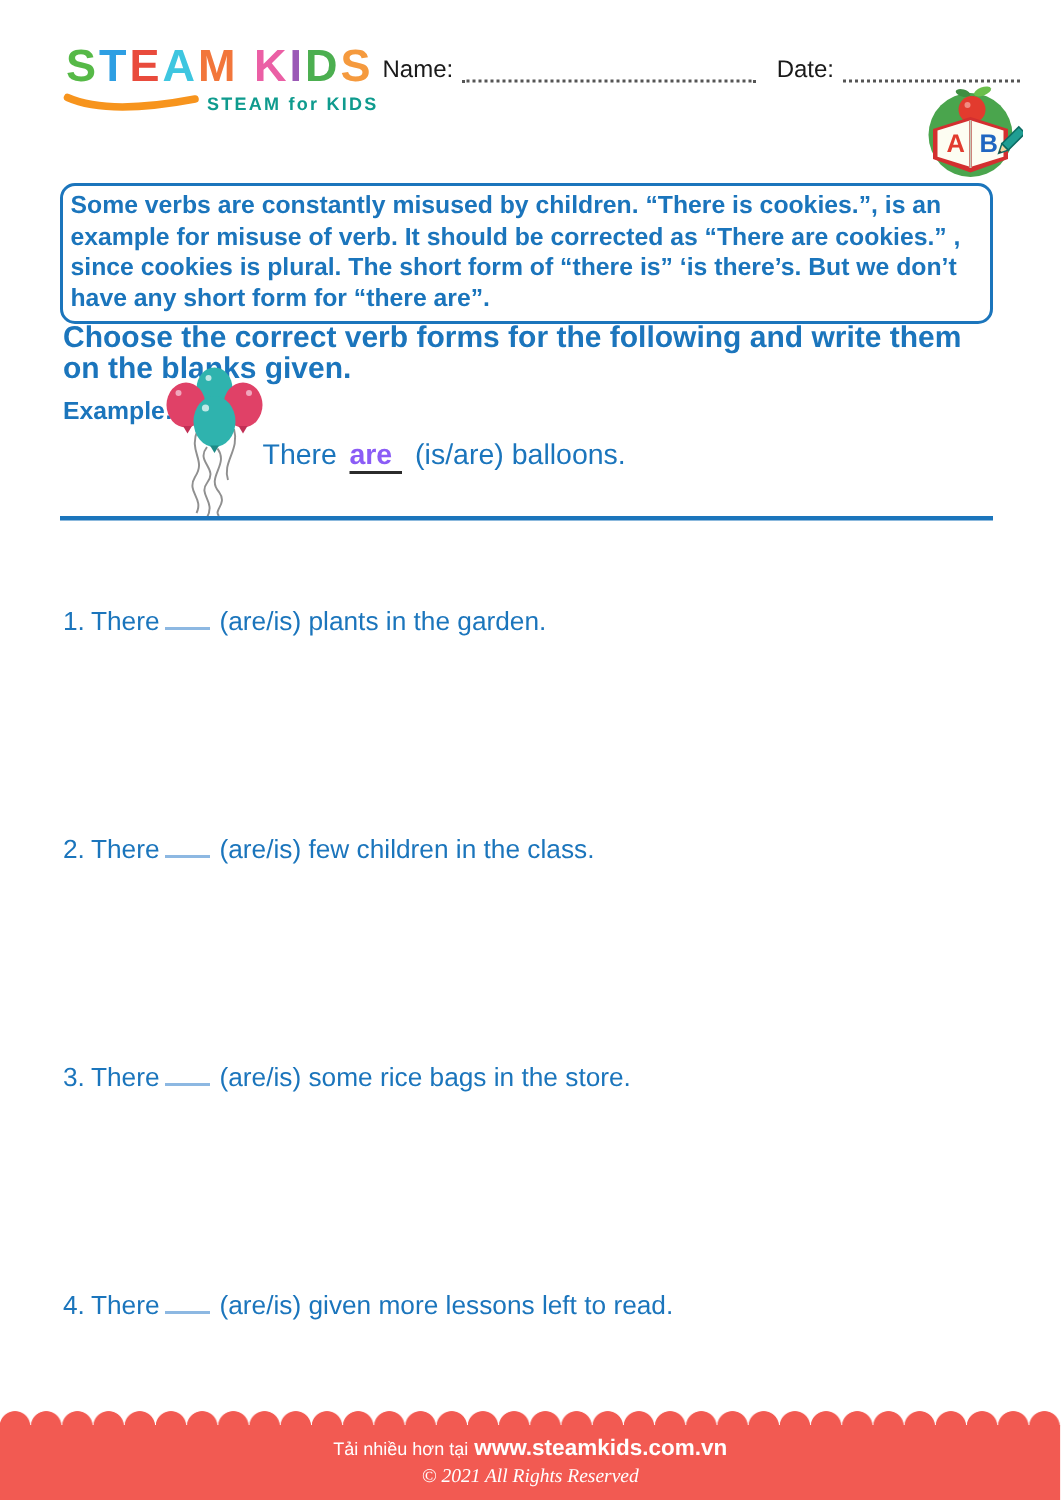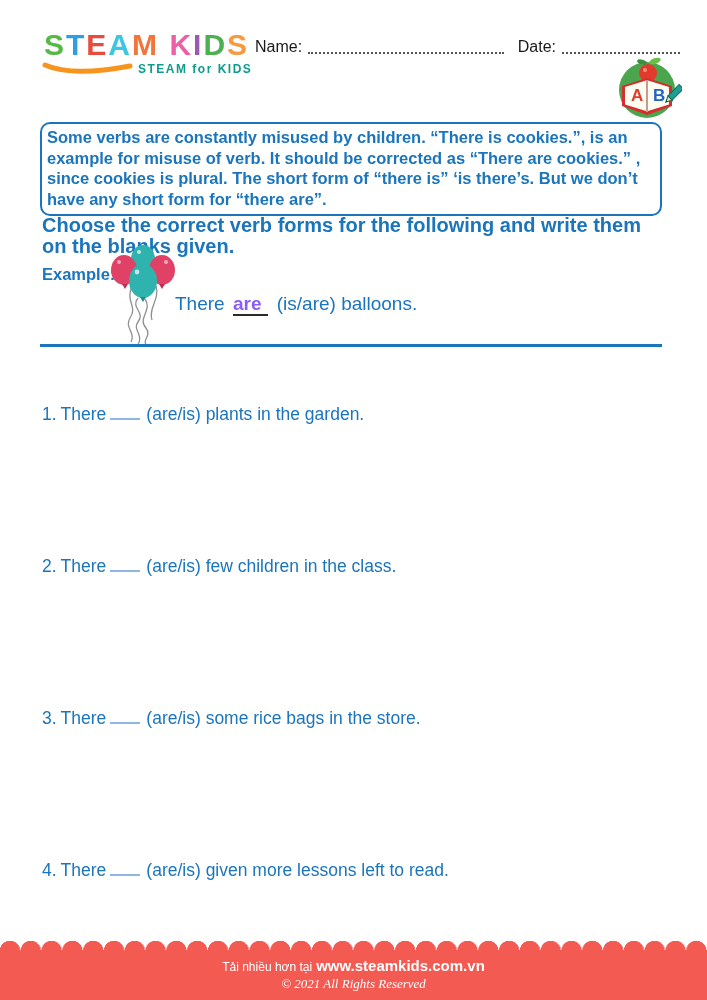--- a/index.html
+++ b/index.html
@@ -6,21 +6,21 @@
   .page{position:relative;width:707px;height:1000px;margin:0 auto;background:#fff;overflow:hidden;
         font-family:"Liberation Sans",sans-serif;}
 
   
   .logo{position:absolute;left:44px;top:28px;}
   .logo-letters span{font-size:30px;font-weight:800;letter-spacing:1px;margin-right:1px;}
   .logo-sub{display:flex;align-items:center;margin-top:0px;}
   .swoosh{margin-left:-2px;}
   .tagline{font-size:12px;font-weight:bold;letter-spacing:1.5px;color:var(--tagline-teal);margin-left:4px;}
 
-  .name-date{position:absolute;left:255px;right:27px;top:38px;display:flex;align-items:flex-start;
+  .name-date{position:absolute;left:255px;right:27px;top:38px;display:flex;align-items:center;
              font-size:16px;color:#1a1a1a;}
   .field-label{font-weight:500;margin-right:6px;white-space:nowrap;}
   .dotline{border-bottom:2px dotted #555;height:14px;display:inline-block;}
   .name-line{flex:1;margin-right:14px;}
   .date-line{width:118px;}
 
   
   .title-row{position:absolute;left:38px;top:76px;display:flex;align-items:center;}
   .page-title{font-size:30px;font-weight:800;color:var(--title-red);letter-spacing:0.5px;margin-left:6px;}
   .abc-icon{position:absolute;right:25px;top:54px;}

